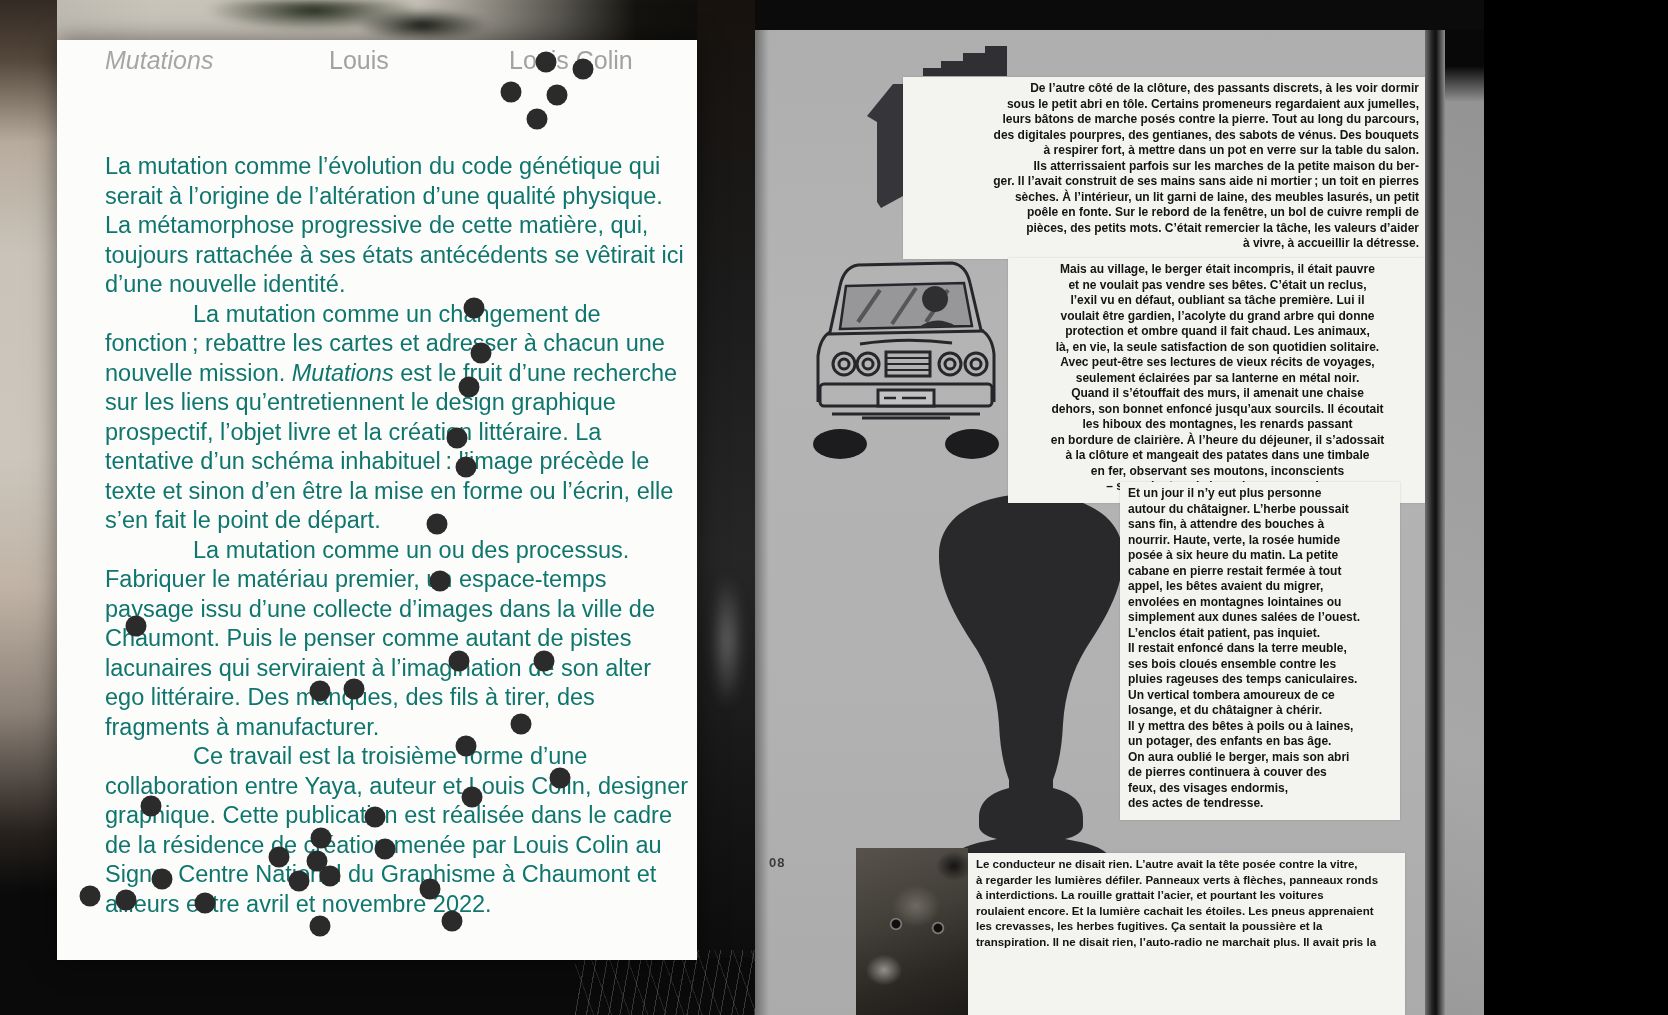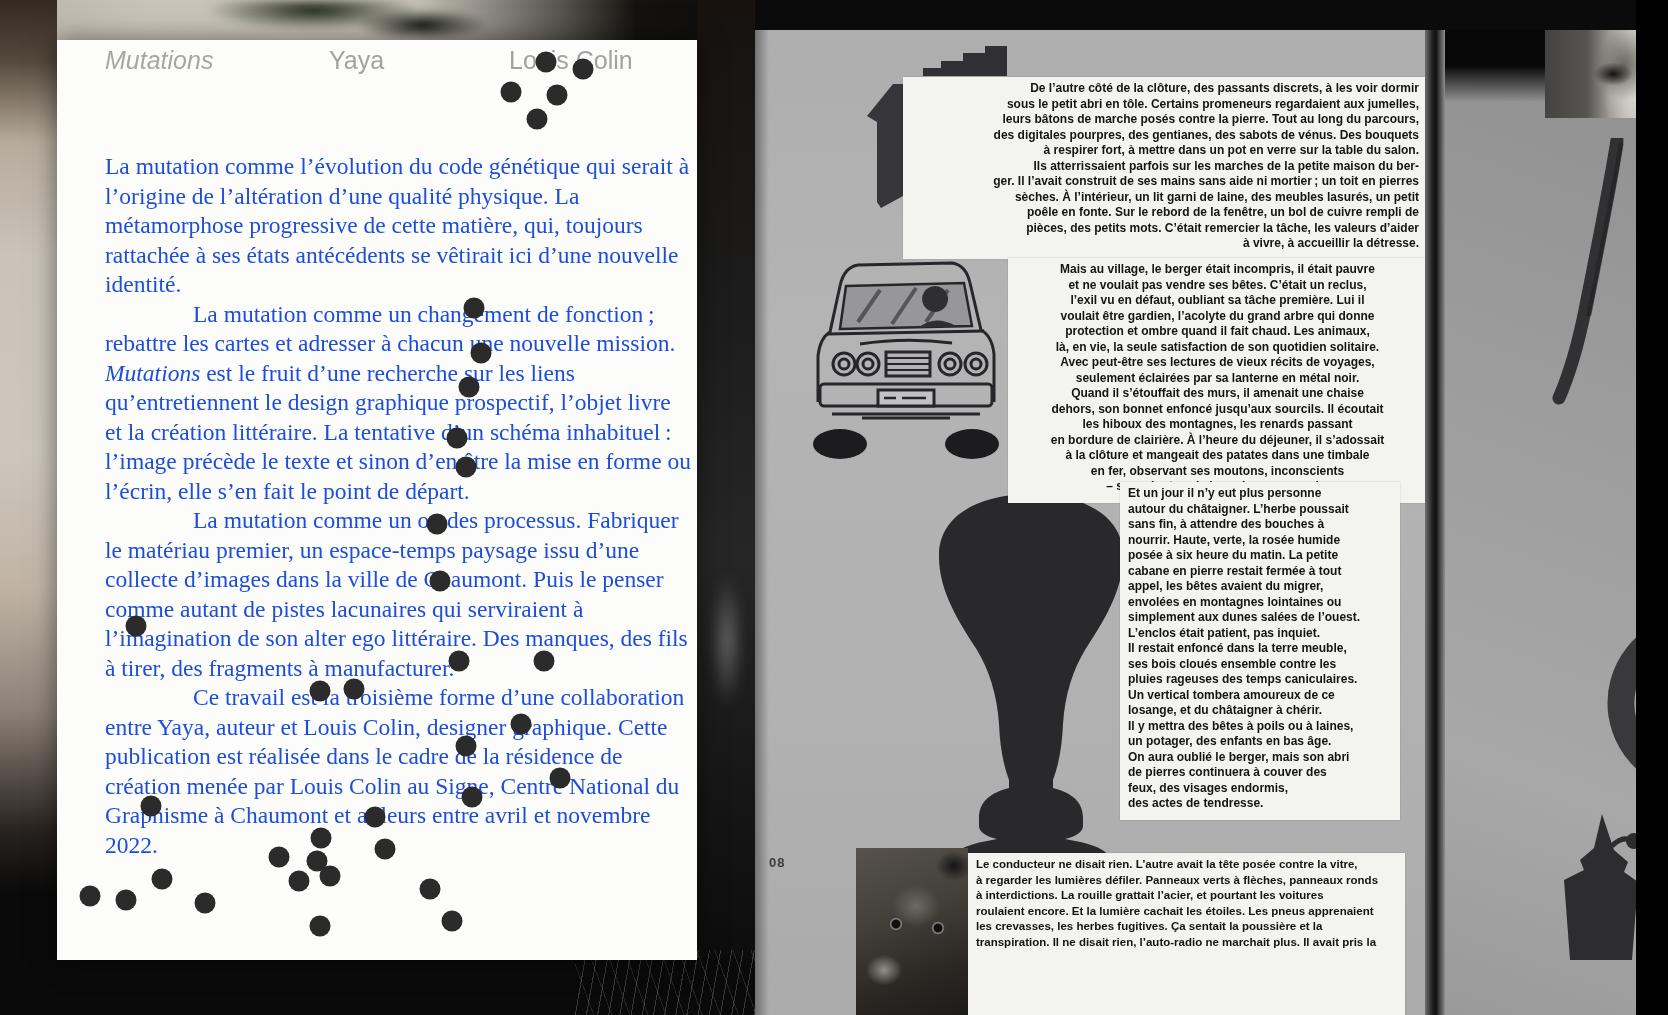--- a/index.html
+++ b/index.html
@@ -1,16 +1,16 @@
 <!DOCTYPE html>
 <html><head>
 <meta charset="utf-8">
 <style>
   html,body{margin:0;padding:0;background:#000;}
-  .canvas{position:relative;width:1636px;height:1015px;background:#0b0b0b;overflow:hidden;
+  .canvas{position:relative;width:1484px;height:1015px;background:#0b0b0b;overflow:hidden;
           font-family:"Liberation Sans",sans-serif;}
   .abs{position:absolute;}
 
   
   .bg-top{left:0;top:0;width:757px;height:42px;
     background:linear-gradient(90deg,#b9b4ab,#c9c4ba 20%,#c5c0b6 55%,#57554e 74%,#14130f 84%,#0b0b0b 100%);}
   .bg-top::after{content:'';position:absolute;left:165px;top:0;width:330px;height:42px;
     background:radial-gradient(ellipse 150px 28px at 45% 25%,#222a1b,rgba(34,42,27,0) 72%),
                radial-gradient(ellipse 95px 24px at 78% 60%,#10140c,rgba(16,20,12,0) 70%);
     filter:blur(3px);}
@@ -25,21 +25,21 @@
   .scribbles{left:575px;top:950px;width:185px;height:65px;opacity:.75;
     background:repeating-linear-gradient(100deg,rgba(230,230,225,.28) 0 1px,transparent 1px 11px),
                repeating-linear-gradient(70deg,rgba(230,230,225,.16) 0 1px,transparent 1px 17px);}
 
   
   .left-page{left:57px;top:40px;width:640px;height:920px;background:#fcfcfb;
     box-shadow:0 0 24px rgba(0,0,0,.5);}
   .lp-title{left:48px;top:6px;font-size:25px;font-style:italic;color:#a6a6a6;}
   .lp-author{left:272px;top:6px;font-size:25px;color:#a2a2a2;}
   .lp-designer{left:452px;top:6px;font-size:25px;color:#a2a2a2;}
-  .lp-body{left:48px;top:112px;width:588px;font-size:23.5px;line-height:29.5px;color:#1d4ed8;font-family:Liberation Serif, serif;}
+  .lp-body{left:48px;top:112px;width:588px;font-size:23.5px;line-height:29.5px;color:#0f766e;}
   .lp-body p{margin:0;}
   .lp-body p.ind{text-indent:88px;}
   .dot{position:absolute;width:21px;height:21px;border-radius:50%;background:#2b2b2b;
     transform:translate(-50%,-50%);}
 
   
   .right-page{left:755px;top:30px;width:670px;height:985px;
     background:linear-gradient(180deg,#aeaeaf,#b4b4b5 30%,#b1b1b2 70%,#ababac);}
   .right-page::before{content:'';position:absolute;left:0;top:0;width:14px;height:100%;
     background:linear-gradient(90deg,rgba(0,0,0,.35),rgba(0,0,0,0));}
@@ -95,21 +95,21 @@
 <div class="canvas">
 
   <div class="abs bg-top"></div>
   <div class="abs bg-left"></div>
   <div class="abs bg-rightstrip"></div>
   <div class="abs bg-bottom"></div>
   <div class="abs scribbles"></div>
 
   <div class="abs left-page">
     <span class="abs lp-title">Mutations</span>
-    <span class="abs lp-author">Yaya</span>
+    <span class="abs lp-author">Louis</span>
     <span class="abs lp-designer">Louis Colin</span>
 
     <div class="abs lp-body">
       <p>La mutation comme l’évolution du code génétique qui serait à l’origine de l’altération d’une qualité physique. La métamorphose progressive de cette matière, qui, toujours rattachée à ses états antécédents se vêtirait ici d’une nouvelle identité.</p>
       <p class="ind"><span>La mutation comme un changement de fonction ; rebattre les cartes et adresser à chacun une nouvelle mission. </span><i>Mutations</i><span> est le fruit d’une recherche sur les liens qu’entretiennent le design graphique prospectif, l’objet livre et la création littéraire. La tentative d’un schéma inhabituel : l’image précède le texte et sinon d’en être la mise en forme ou l’écrin, elle s’en fait le point de départ.</span></p>
       <p class="ind">La mutation comme un ou des processus. Fabriquer le matériau premier, un espace-temps paysage issu d’une collecte d’images dans la ville de Chaumont. Puis le penser comme autant de pistes lacunaires qui serviraient à l’imagination de son alter ego littéraire. Des manques, des fils à tirer, des fragments à manufacturer.</p>
       <p class="ind">Ce travail est la troisième forme d’une collaboration entre Yaya, auteur et Louis Colin, designer graphique. Cette publication est réalisée dans le cadre de la résidence de création menée par Louis Colin au Signe, Centre National du Graphisme à Chaumont et ailleurs entre avril et novembre 2022.</p>
     </div>
 
     <div class="abs" style="left:0;top:0;width:100%;height:100%;">

